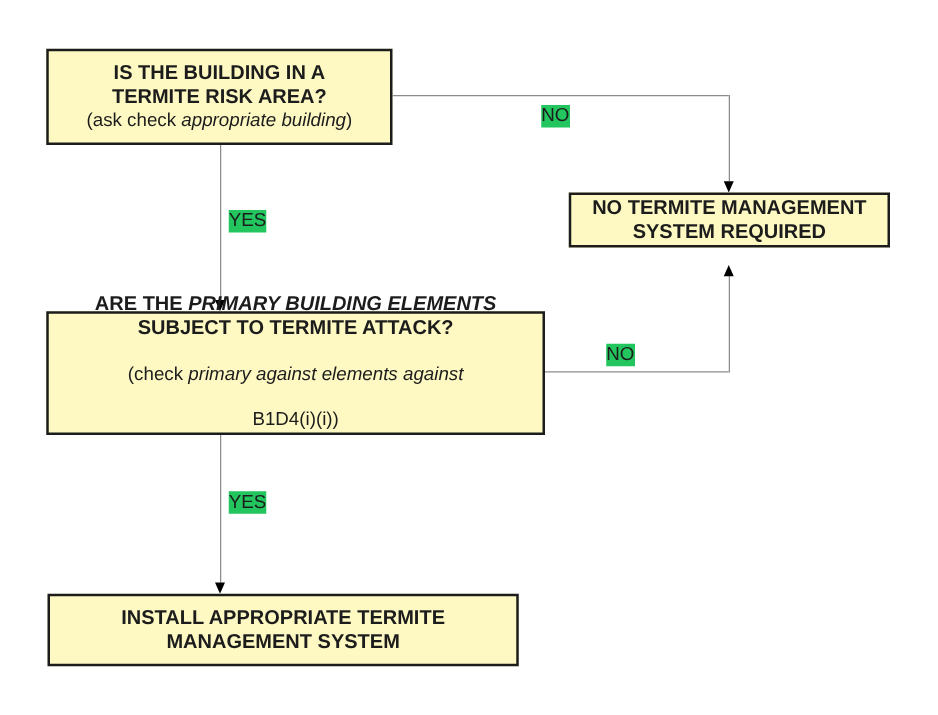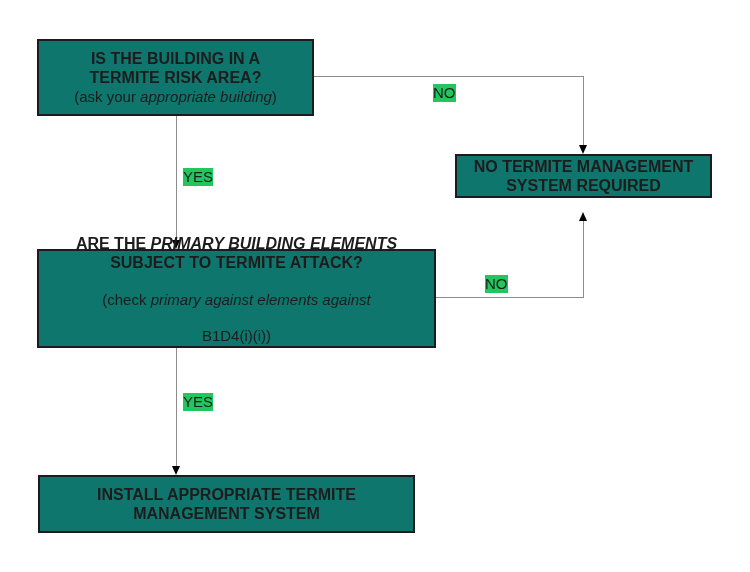--- a/index.html
+++ b/index.html
@@ -9,21 +9,21 @@
   .canvas {
     position: relative;
     width: 750px;
     height: 572px;
     background: #ffffff;
     overflow: hidden;
   }
 
   .node {
     position: absolute;
-    background: #0f766e;
+    background: #fef9c3;
     border: 2px solid #1c1c1c;
     display: flex;
     flex-direction: column;
     justify-content: center;
     align-items: center;
     text-align: center;
     padding: 18px 6px;
   }
   .node-title {
     font-weight: bold;
@@ -82,21 +82,21 @@
   <div class="edge-label" style="left:183px; top:393px;">YES</div>
 
   <div class="line h" style="left:418px; top:297px; width:165px;"></div>
   <div class="line v" style="left:583px; top:220px; height:78px;"></div>
   <div class="arrow up" style="left:579px; top:212px;"></div>
   <div class="edge-label" style="left:485px; top:275px;">NO</div>
 
   <div class="node" style="left:37px; top:39px; width:277px; height:77px;">
     <div class="node-title">IS THE BUILDING IN A
 TERMITE RISK AREA?</div>
-    <div class="node-sub"><span>(ask your </span><span class="it">appropriate building</span><span>)</span></div>
+    <div class="node-sub"><span>(ask check </span><span class="it">appropriate building</span><span>)</span></div>
   </div>
 
   <div class="node" style="left:455px; top:154px; width:257px; height:44px;">
     <div class="node-title">NO TERMITE MANAGEMENT
 SYSTEM REQUIRED</div>
   </div>
 
   <div class="node" style="left:37px; top:249px; width:399px; height:99px;">
     <div class="node-title"><span>ARE THE </span><span class="it">PRIMARY BUILDING ELEMENTS</span><span>
 SUBJECT TO TERMITE ATTACK?</span></div>

